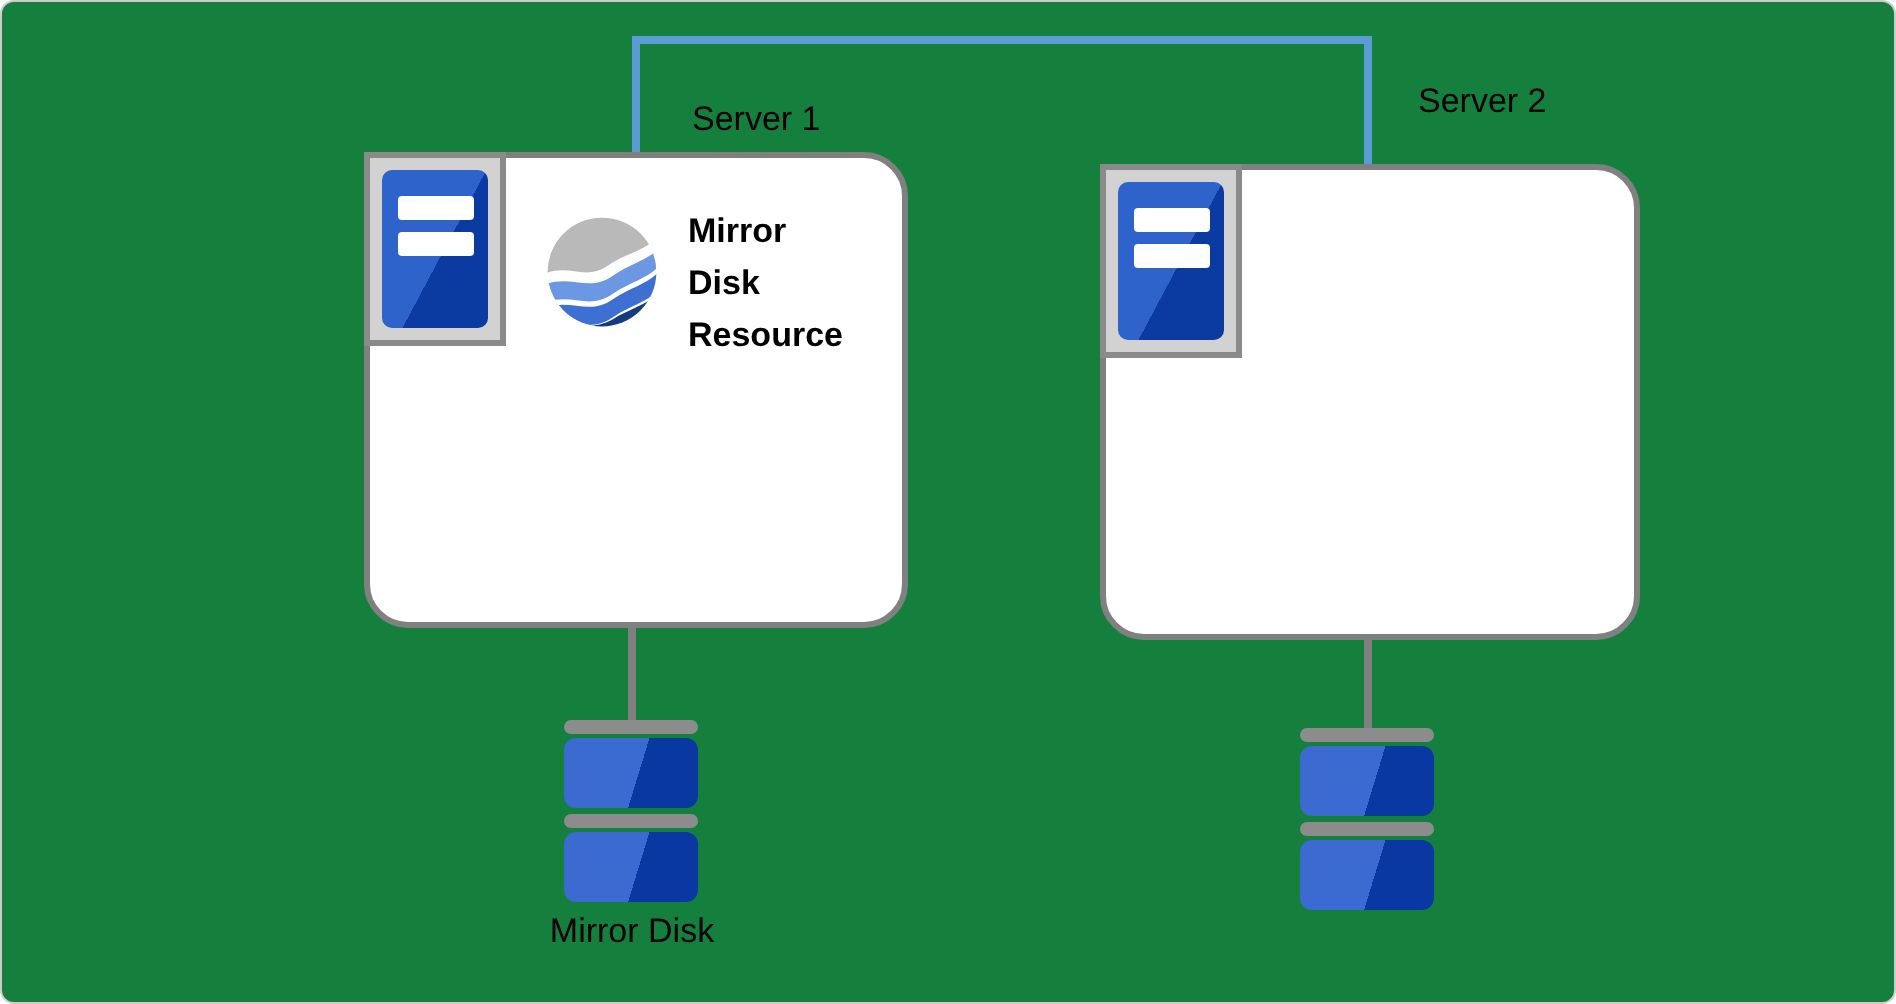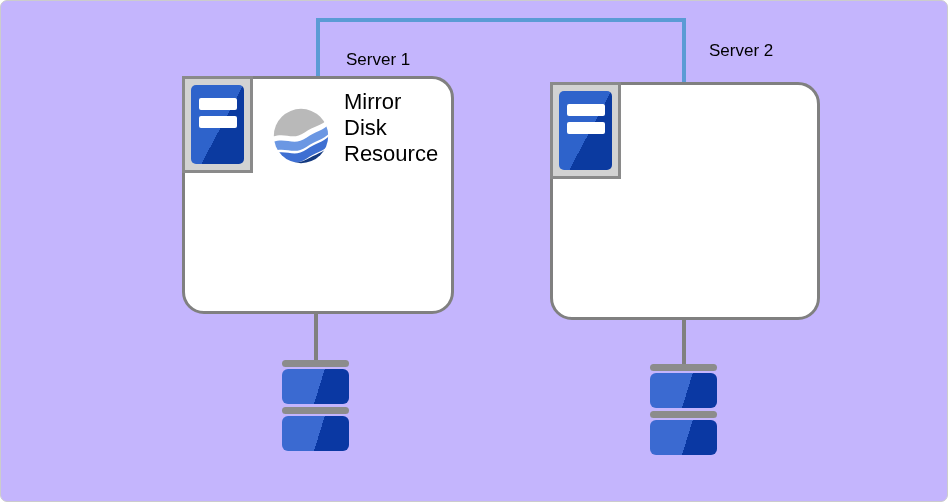--- a/index.html
+++ b/index.html
@@ -12,21 +12,21 @@
     --tower-blue-dark:#0b3aa0;
     --disk-blue-light:#3b6ad1;
     --disk-blue-dark:#0a38a3;
     --disk-gray:#8c8c8c;
     --text:#000000;
     --canvas-border:#cccccc;
   }
   html,body{margin:0;padding:0;background:#fff;}
   body{font-family:"Liberation Sans","DejaVu Sans",sans-serif;color:var(--text);}
   .canvas{
-    position:relative;width:946px;height:500px;background:#c4b5fd;
+    position:relative;width:946px;height:500px;background:#15803d;
     border:1px solid var(--canvas-border);border-radius:7px;overflow:hidden;
   }
   .line{position:absolute;}
   .blue{background:var(--connector-blue);}
   .gray{background:var(--connector-gray);}
   .hline-top{left:315px;top:17px;width:370px;height:4px;}
   .vline-blue-left{left:315px;top:17px;width:4px;height:60px;}
   .vline-blue-right{left:681px;top:17px;width:4px;height:66px;}
   .vline-gray-1{left:313px;top:311px;width:4px;height:51px;}
   .vline-gray-2{left:681px;top:317px;width:4px;height:48px;}
@@ -51,21 +51,21 @@
     position:absolute;left:6px;top:6px;width:53px;height:79px;border-radius:5px;
     background:linear-gradient(118deg,var(--tower-blue-light) 55%,var(--tower-blue-dark) 55%);
   }
   .tower-bar{
     position:absolute;left:8px;width:38px;height:12px;background:#ffffff;border-radius:2px;
   }
   .tower-bar.b1{top:13px;}
   .tower-bar.b2{top:31px;}
   .wave-globe{position:absolute;left:271px;top:106px;width:58px;height:58px;}
   .resource-label{
-    position:absolute;left:343px;top:88px;font-size:22px;line-height:26px;color:var(--text);
+    position:absolute;left:343px;top:102px;font-size:17px;line-height:26px;color:var(--text);font-weight:bold;
   }
   .resource-label span{display:block;}
   .disk{position:absolute;width:67px;}
   .disk1{left:281px;top:359px;}
   .disk2{left:649px;top:363px;}
   .disk-cap{width:67px;height:7px;border-radius:4px;background:var(--disk-gray);}
   .disk-body{
     width:67px;height:35px;margin:2px 0 3px 0;border-radius:6px;
     background:linear-gradient(107deg,var(--disk-blue-light) 55%,var(--disk-blue-dark) 55%);
   }
@@ -134,14 +134,15 @@
     <div class="disk-body"></div>
   </div>
 
   <div class="disk disk2">
     <div class="disk-cap"></div>
     <div class="disk-body"></div>
     <div class="disk-cap"></div>
     <div class="disk-body"></div>
   </div>
 
+  <div class="mirror-disk-caption">Mirror Disk</div>
 
 </div>
 
 </body></html>

